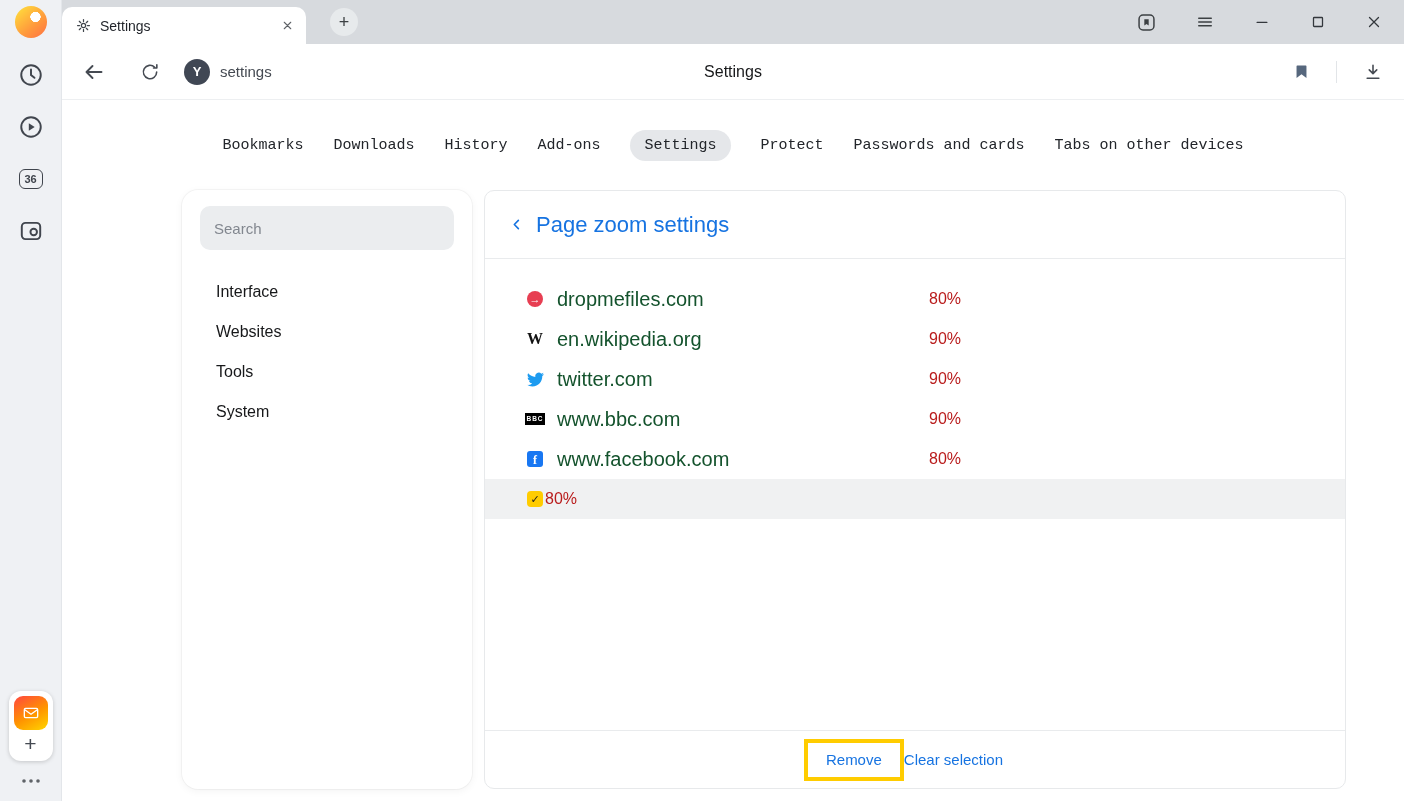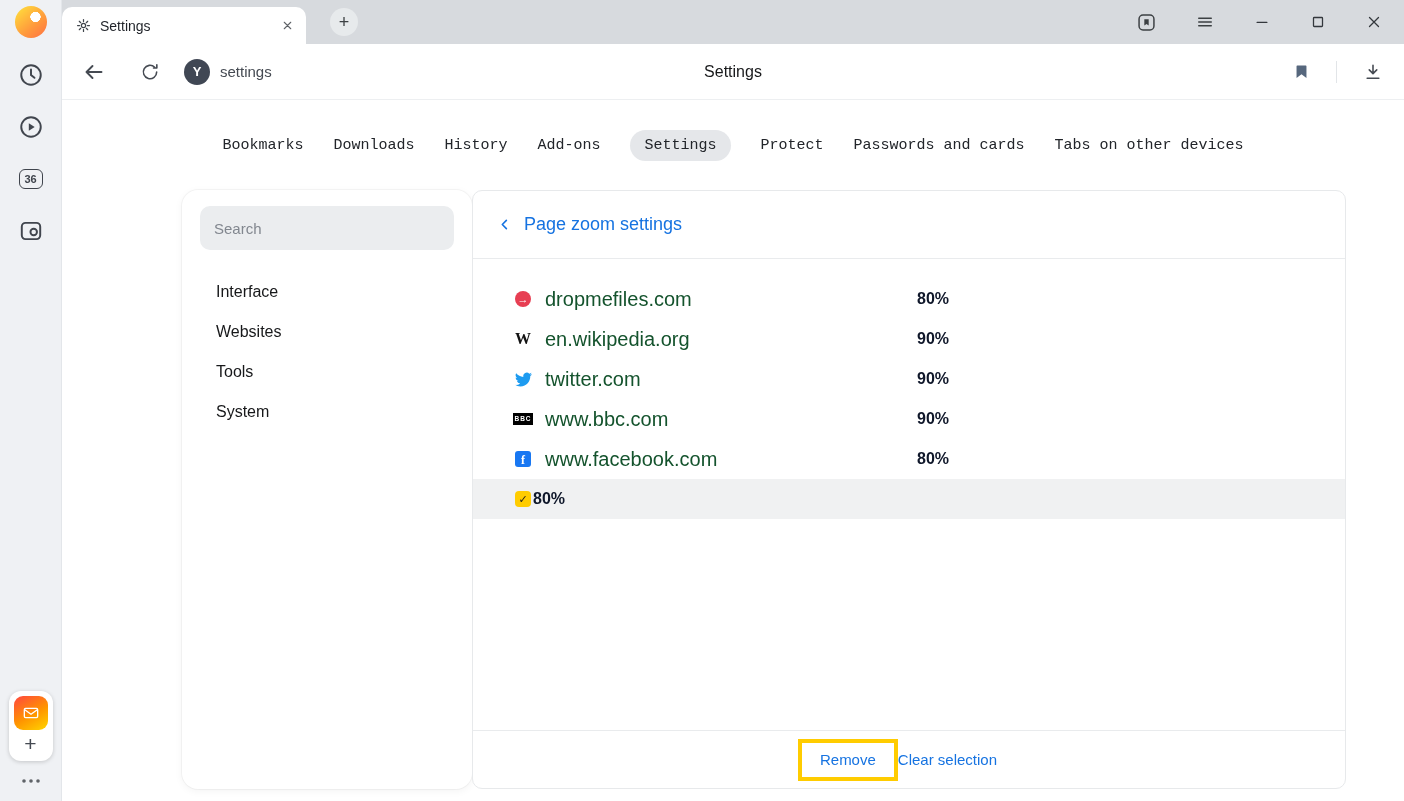--- a/index.html
+++ b/index.html
@@ -64,42 +64,42 @@
   .tb-right{margin-left:auto;display:flex;align-items:center;gap:24px;padding-right:19px;}
   .tb-divider{width:1px;height:22px;background:#e2e5e8;}
 
   
   .content{flex:1;position:relative;background:#fff;overflow:hidden;}
   .nav-tabs{display:flex;justify-content:center;align-items:center;gap:30px;padding-top:30px;
             font-size:15px;color:#22252a;}
   .nav-tab{padding:7px 0;cursor:pointer;white-space:nowrap;font-family:Liberation Mono, monospace;}
   .nav-tab.active{background:#e5e7ea;border-radius:16px;padding:7px 14px;}
 
-  .main{position:absolute;top:90px;left:120px;right:58px;bottom:12px;display:flex;}
+  .main{position:absolute;top:90px;left:120px;right:58px;bottom:12px;display:flex;gap:12px;}
 
   .menu-card{width:290px;flex-shrink:0;background:#fff;border-radius:16px;padding-top:16px;
      box-shadow:0 0 0 1px rgba(0,0,0,.035),0 2px 8px rgba(0,0,0,.05);}
   .search-input{display:block;width:254px;margin:0 18px 22px;height:44px;background:#ebedef;
      border:none;border-radius:10px;padding:0 14px;font-size:15px;color:var(--ink);
      font-family:inherit;outline:none;}
   .search-input::placeholder{color:#82878f;}
   .menu-list{list-style:none;margin:0;padding:0;}
   .menu-item{height:40px;line-height:40px;padding-left:34px;font-size:16px;color:#17181a;cursor:pointer;}
 
   .zoom-card{flex:1;min-width:0;border:1px solid #e7e9eb;border-radius:10px;background:#fff;
      display:flex;flex-direction:column;overflow:hidden;}
   .zoom-header{display:flex;align-items:center;gap:12px;padding:0 24px;height:68px;
      border-bottom:1px solid var(--divider);flex-shrink:0;cursor:pointer;}
-  .zoom-title{font-size:18px;color:var(--blue);}
+  .zoom-title{font-size:22px;color:var(--blue);}
   .rows{padding-top:20px;}
   .zoom-row{height:40px;display:flex;align-items:center;padding:0 24px 0 40px;cursor:pointer;}
   .zoom-row.selected{background:#f0f1f2;}
   .favicon{width:20px;display:flex;justify-content:center;align-items:center;flex-shrink:0;}
   .site{margin-left:12px;width:372px;font-size:20px;color:#14532d;}
-  .zoom-val{font-size:16px;color:#0f172a;font-weight:bold;}
+  .zoom-val{font-size:16px;color:#b91c1c;}
   .zoom-spacer{flex:1;}
   .zoom-footer{border-top:1px solid var(--divider);height:58px;flex-shrink:0;
      display:flex;align-items:center;justify-content:center;padding:0 40px 0 17px;}
   .remove-wrap{border:4px solid var(--yellow);padding:8px 18px;}
   .link{color:var(--blue);font-size:15px;background:none;border:none;padding:0;cursor:pointer;
         font-family:inherit;}
 
   
   .fav-drop{width:16px;height:16px;border-radius:50%;background:#e73e52;color:#fff;font-size:11px;
      font-weight:700;display:flex;align-items:center;justify-content:center;line-height:1;}

